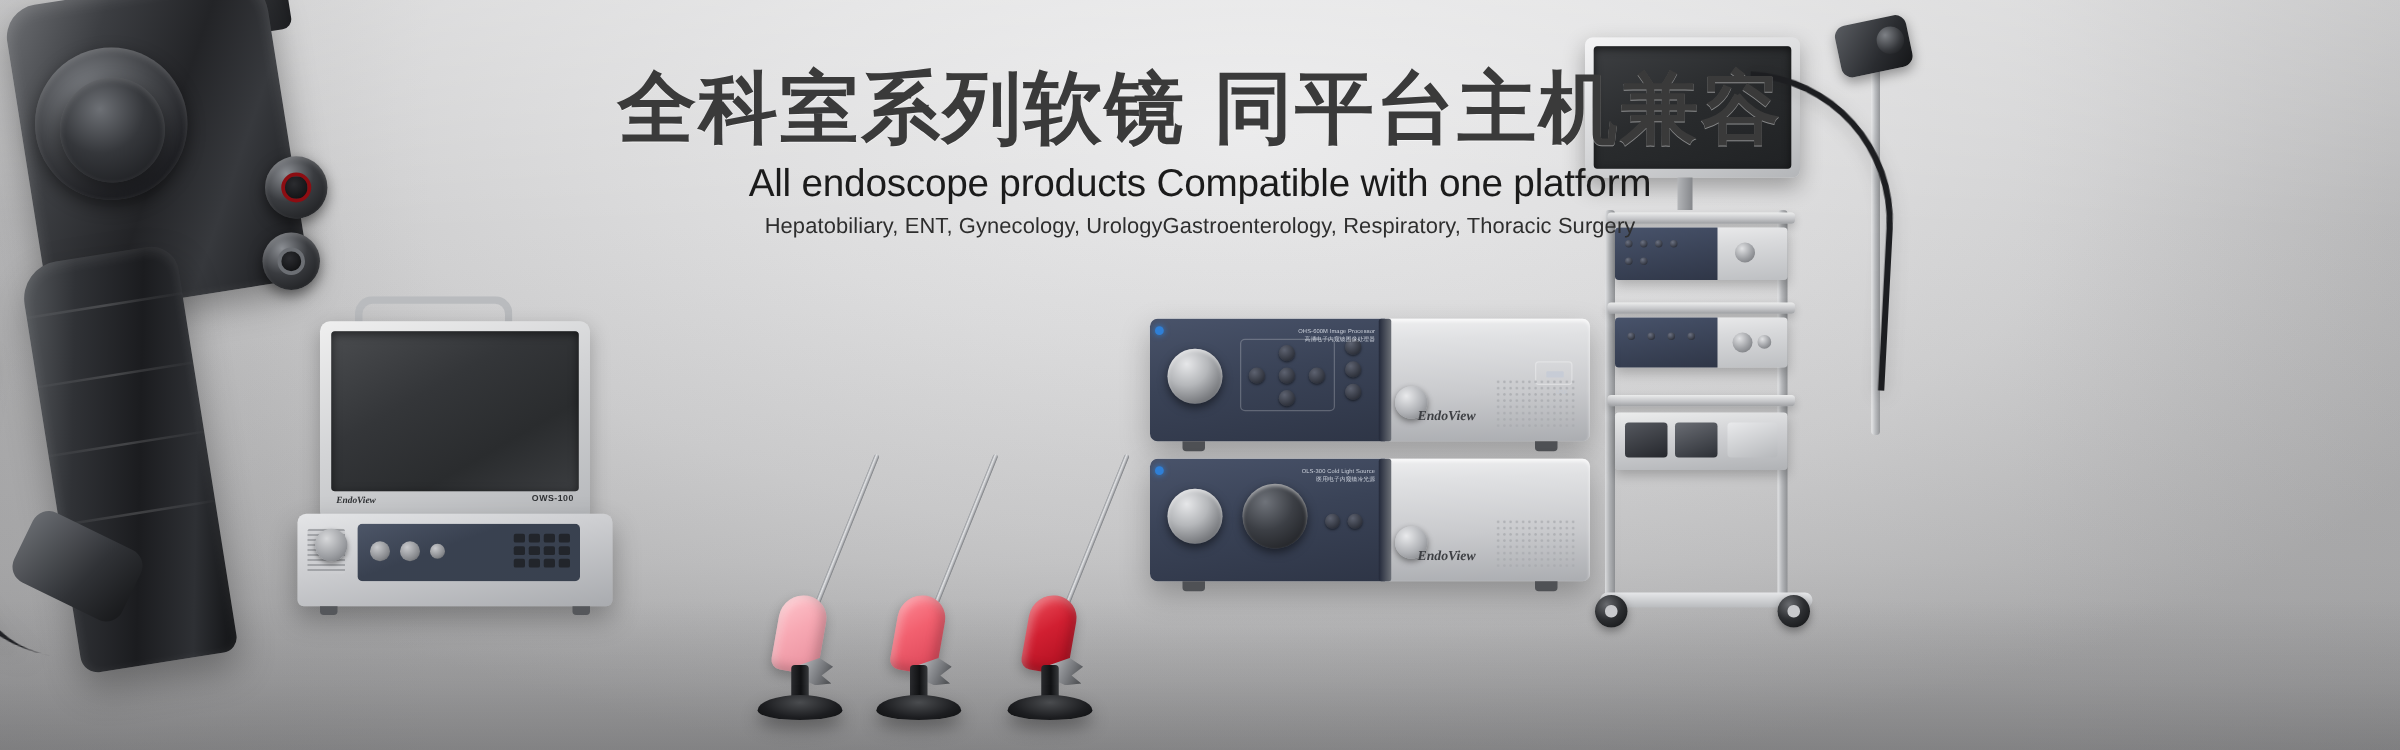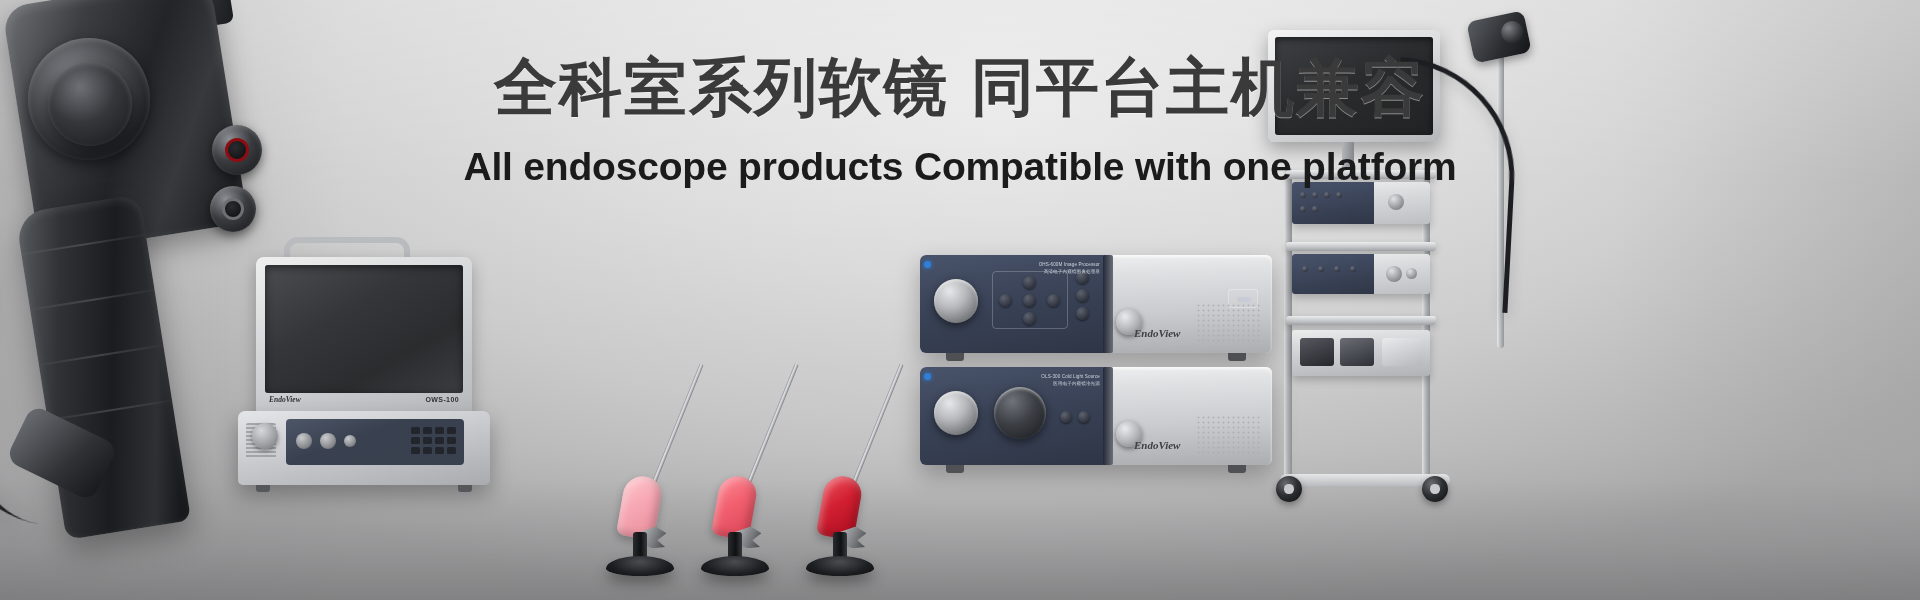--- a/index.html
+++ b/index.html
@@ -37,22 +37,22 @@
     text-align:center; z-index:40;
   }
   #title-cn {
     font-size:63px; font-weight:bold; color:#3a3a3a;
     letter-spacing:2px; line-height:1.12;
     text-shadow:0 1px 0 rgba(255,255,255,0.45);
     white-space:nowrap;
   }
   #title-cn .gap { display:inline-block; width:22px; }
   #title-en {
-    margin-top:22px;
-    font-size:39px; font-weight:bold; color:#1b1b1b;
+    margin-top:6px;
+    font-size:31px; font-weight:normal; color:#1b1b1b;
     letter-spacing:-0.2px; white-space:nowrap;
   }
   #dept-cn {
     margin-top:26px;
     font-size:19px; color:#3d3d3d; letter-spacing:0.5px; white-space:nowrap;
   }
   #dept-en {
     margin-top:5px;
     font-size:17.5px; color:#2e2e2e; letter-spacing:0.1px; white-space:nowrap;
   }
@@ -389,20 +389,21 @@
 </head>
 <body>
 
 <div id="banner">
 
   <div class="bg-vignette"></div>
 
   <div id="headline-block">
     <div id="title-cn"><span>全科室系列软镜</span><span class="gap"></span><span>同平台主机兼容</span></div>
     <div id="title-en">All endoscope products Compatible with one platform</div>
+    <div id="dept-en">Hepatobiliary, ENT, Gynecology, UrologyGastroenterology, Respiratory, Thoracic Surgery</div>
   </div>
 
   <div class="dev" id="scope-handle">
     <div class="sh-cable"></div>
     <div class="sh-top-stub"></div>
     <div class="sh-top-stub2"></div>
     <div class="sh-lever"></div>
     <div class="sh-body"></div>
     <div class="sh-dial big"></div>
     <div class="sh-dial mid"></div>

